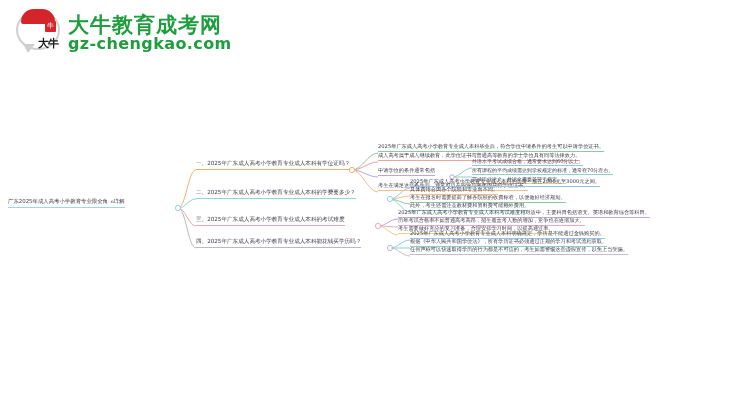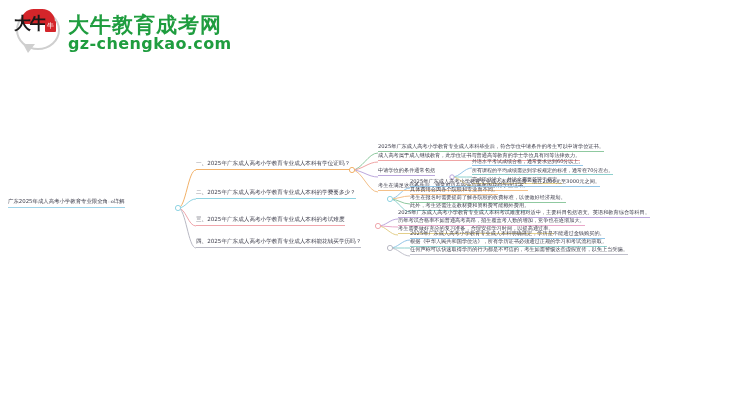--- a/index.html
+++ b/index.html
@@ -27,23 +27,23 @@
   .logo-cap {
     position: absolute; left: 7px; top: 1px; width: 34px; height: 15px;
     background: #d4252a; border-radius: 17px 17px 3px 3px;
   }
   .logo-seal {
     position: absolute; right: 6px; top: 13px; width: 11px; height: 11px;
     background: #d4252a; border-radius: 1px; color: #fff;
     font-size: 7px; line-height: 11px; text-align: center;
   }
   .logo-char {
-    position: absolute; left: 0; top: 4px; width: 44px; text-align: left;
+    position: absolute; left: 0; top: 28px; width: 44px; text-align: right;
     font-family: "DejaVu Sans", sans-serif; font-weight: 700;
-    font-size: 17px; color: #1a1a1a; letter-spacing: -1px;
+    font-size: 11px; color: #1a1a1a; letter-spacing: -1px;
   }
   .logo-text { display: flex; flex-direction: column; justify-content: center; }
   .logo-title {
     font-size: 21px; font-weight: 700; color: #1f9d3f; letter-spacing: 1px;
     line-height: 24px;
   }
   .logo-sub {
     font-size: 16px; font-weight: 700; color: #1f9d3f; letter-spacing: 0.4px;
     line-height: 14px;
   }

